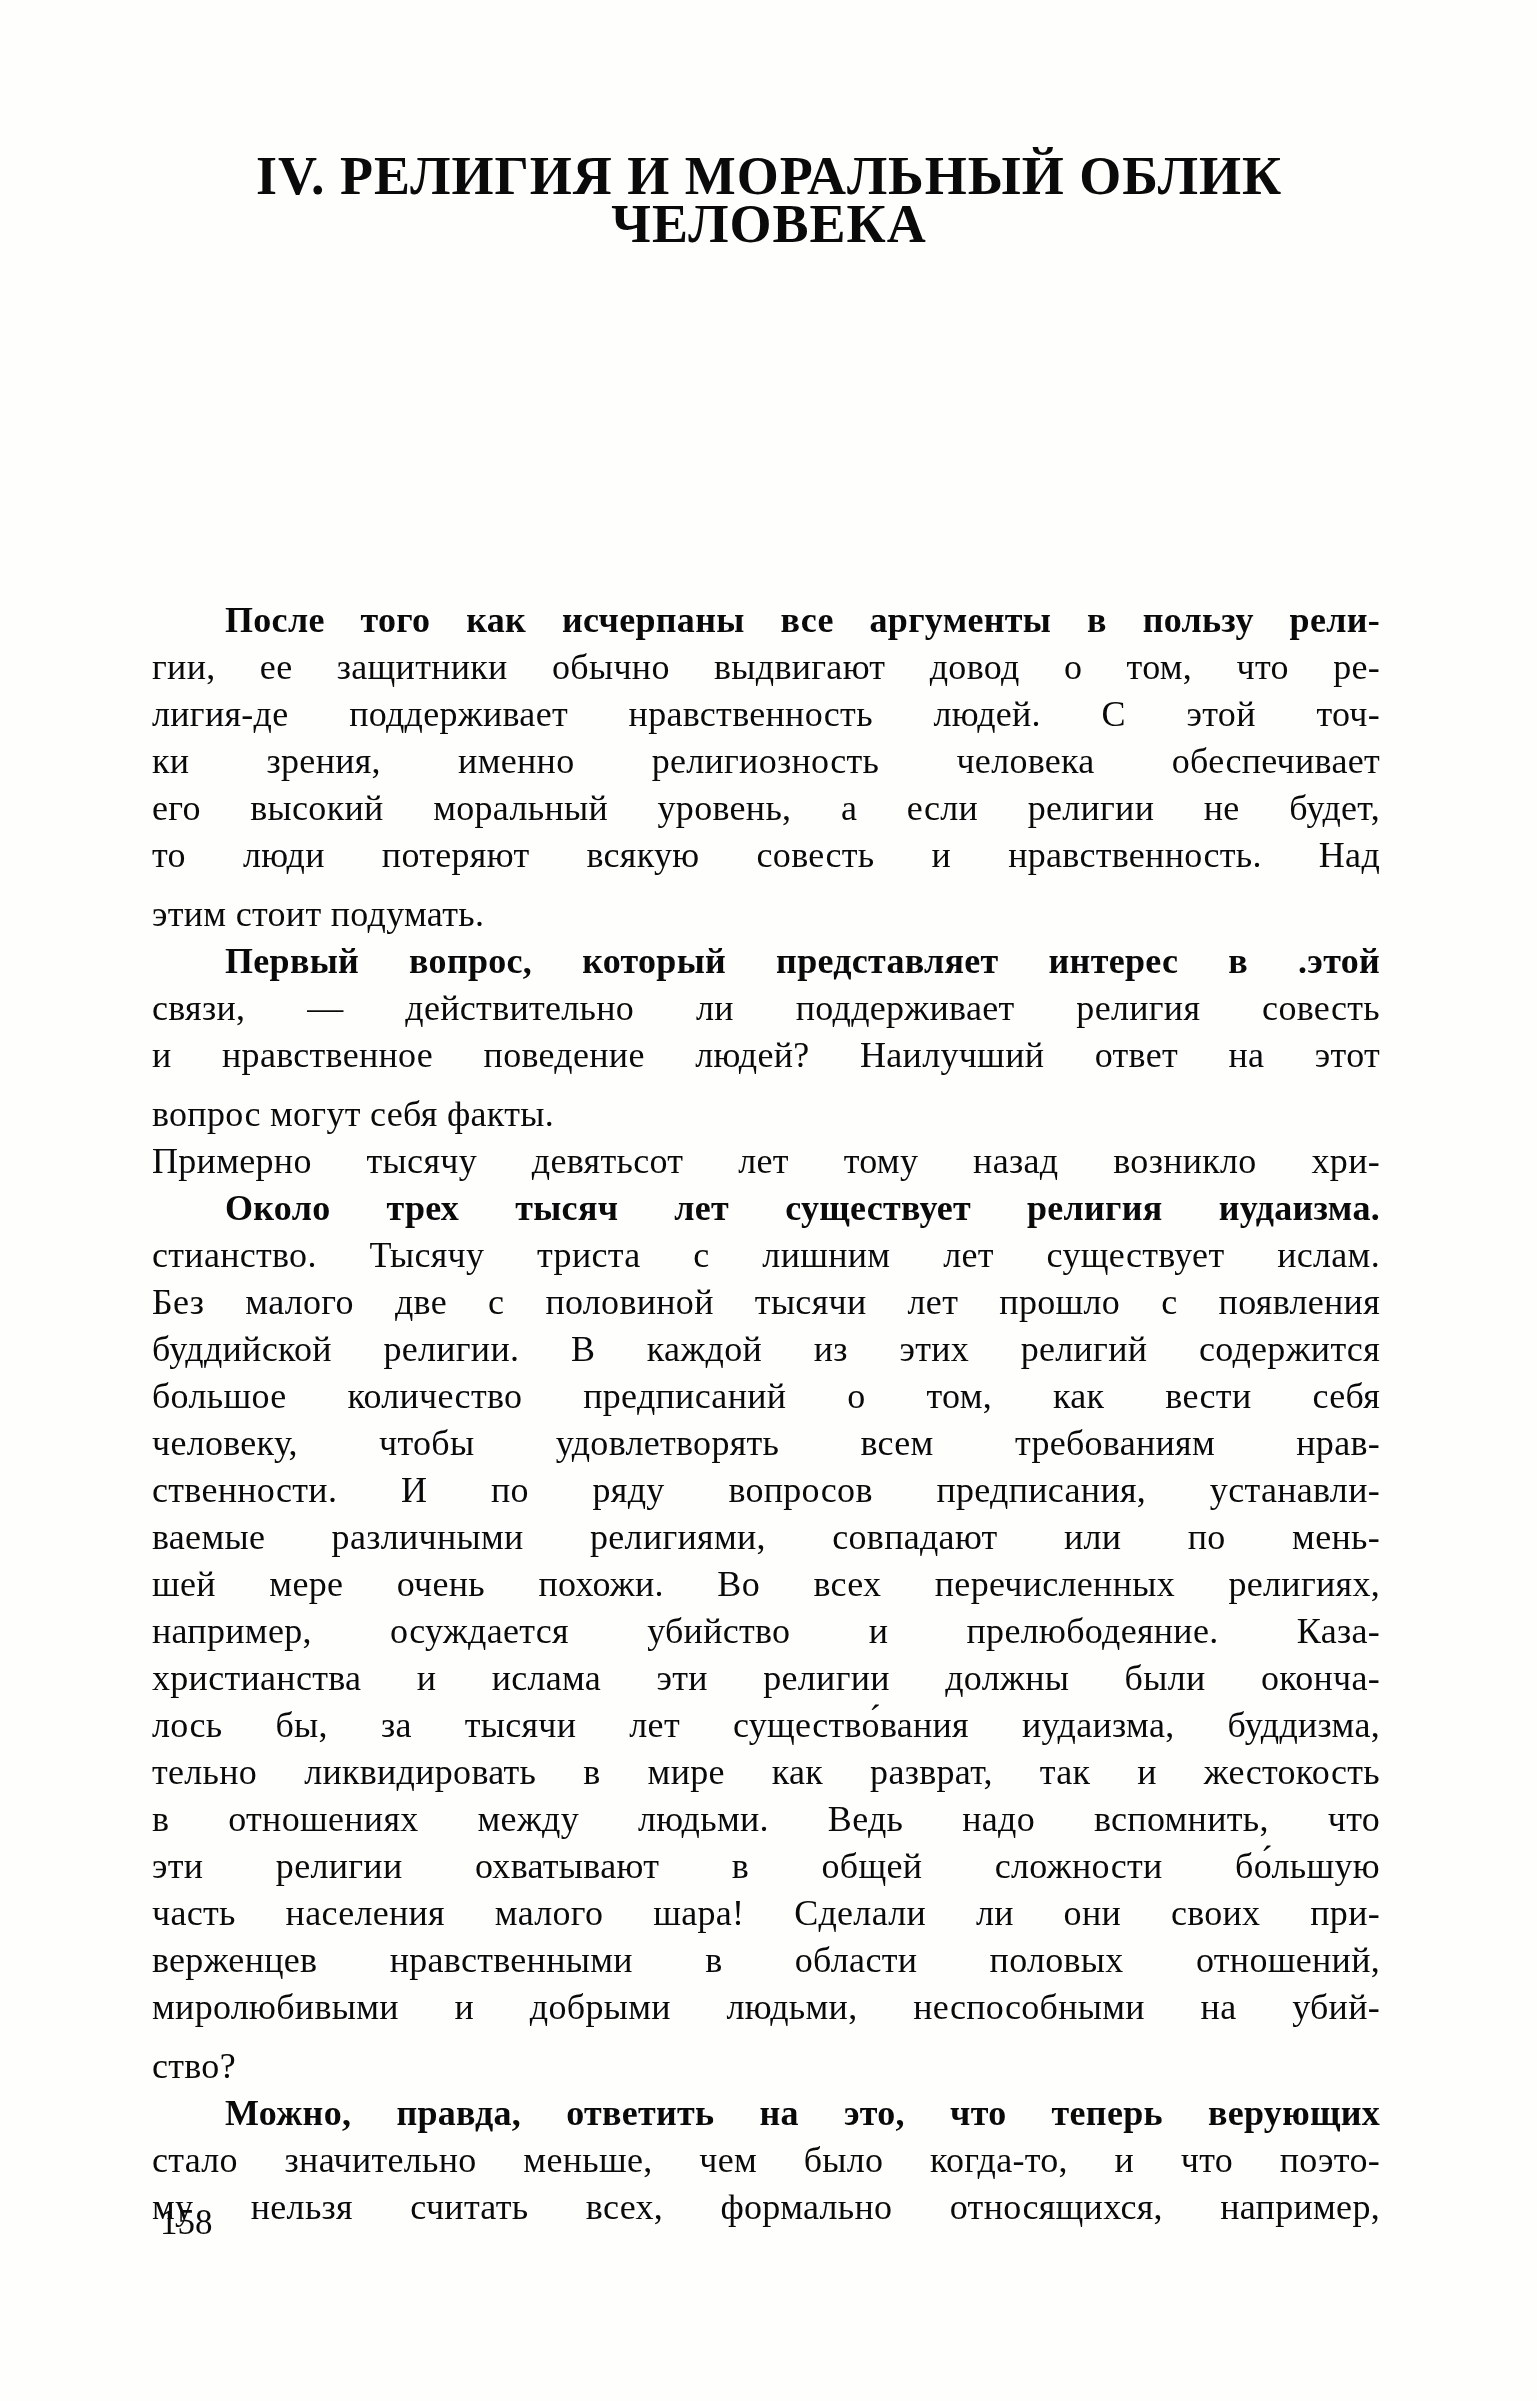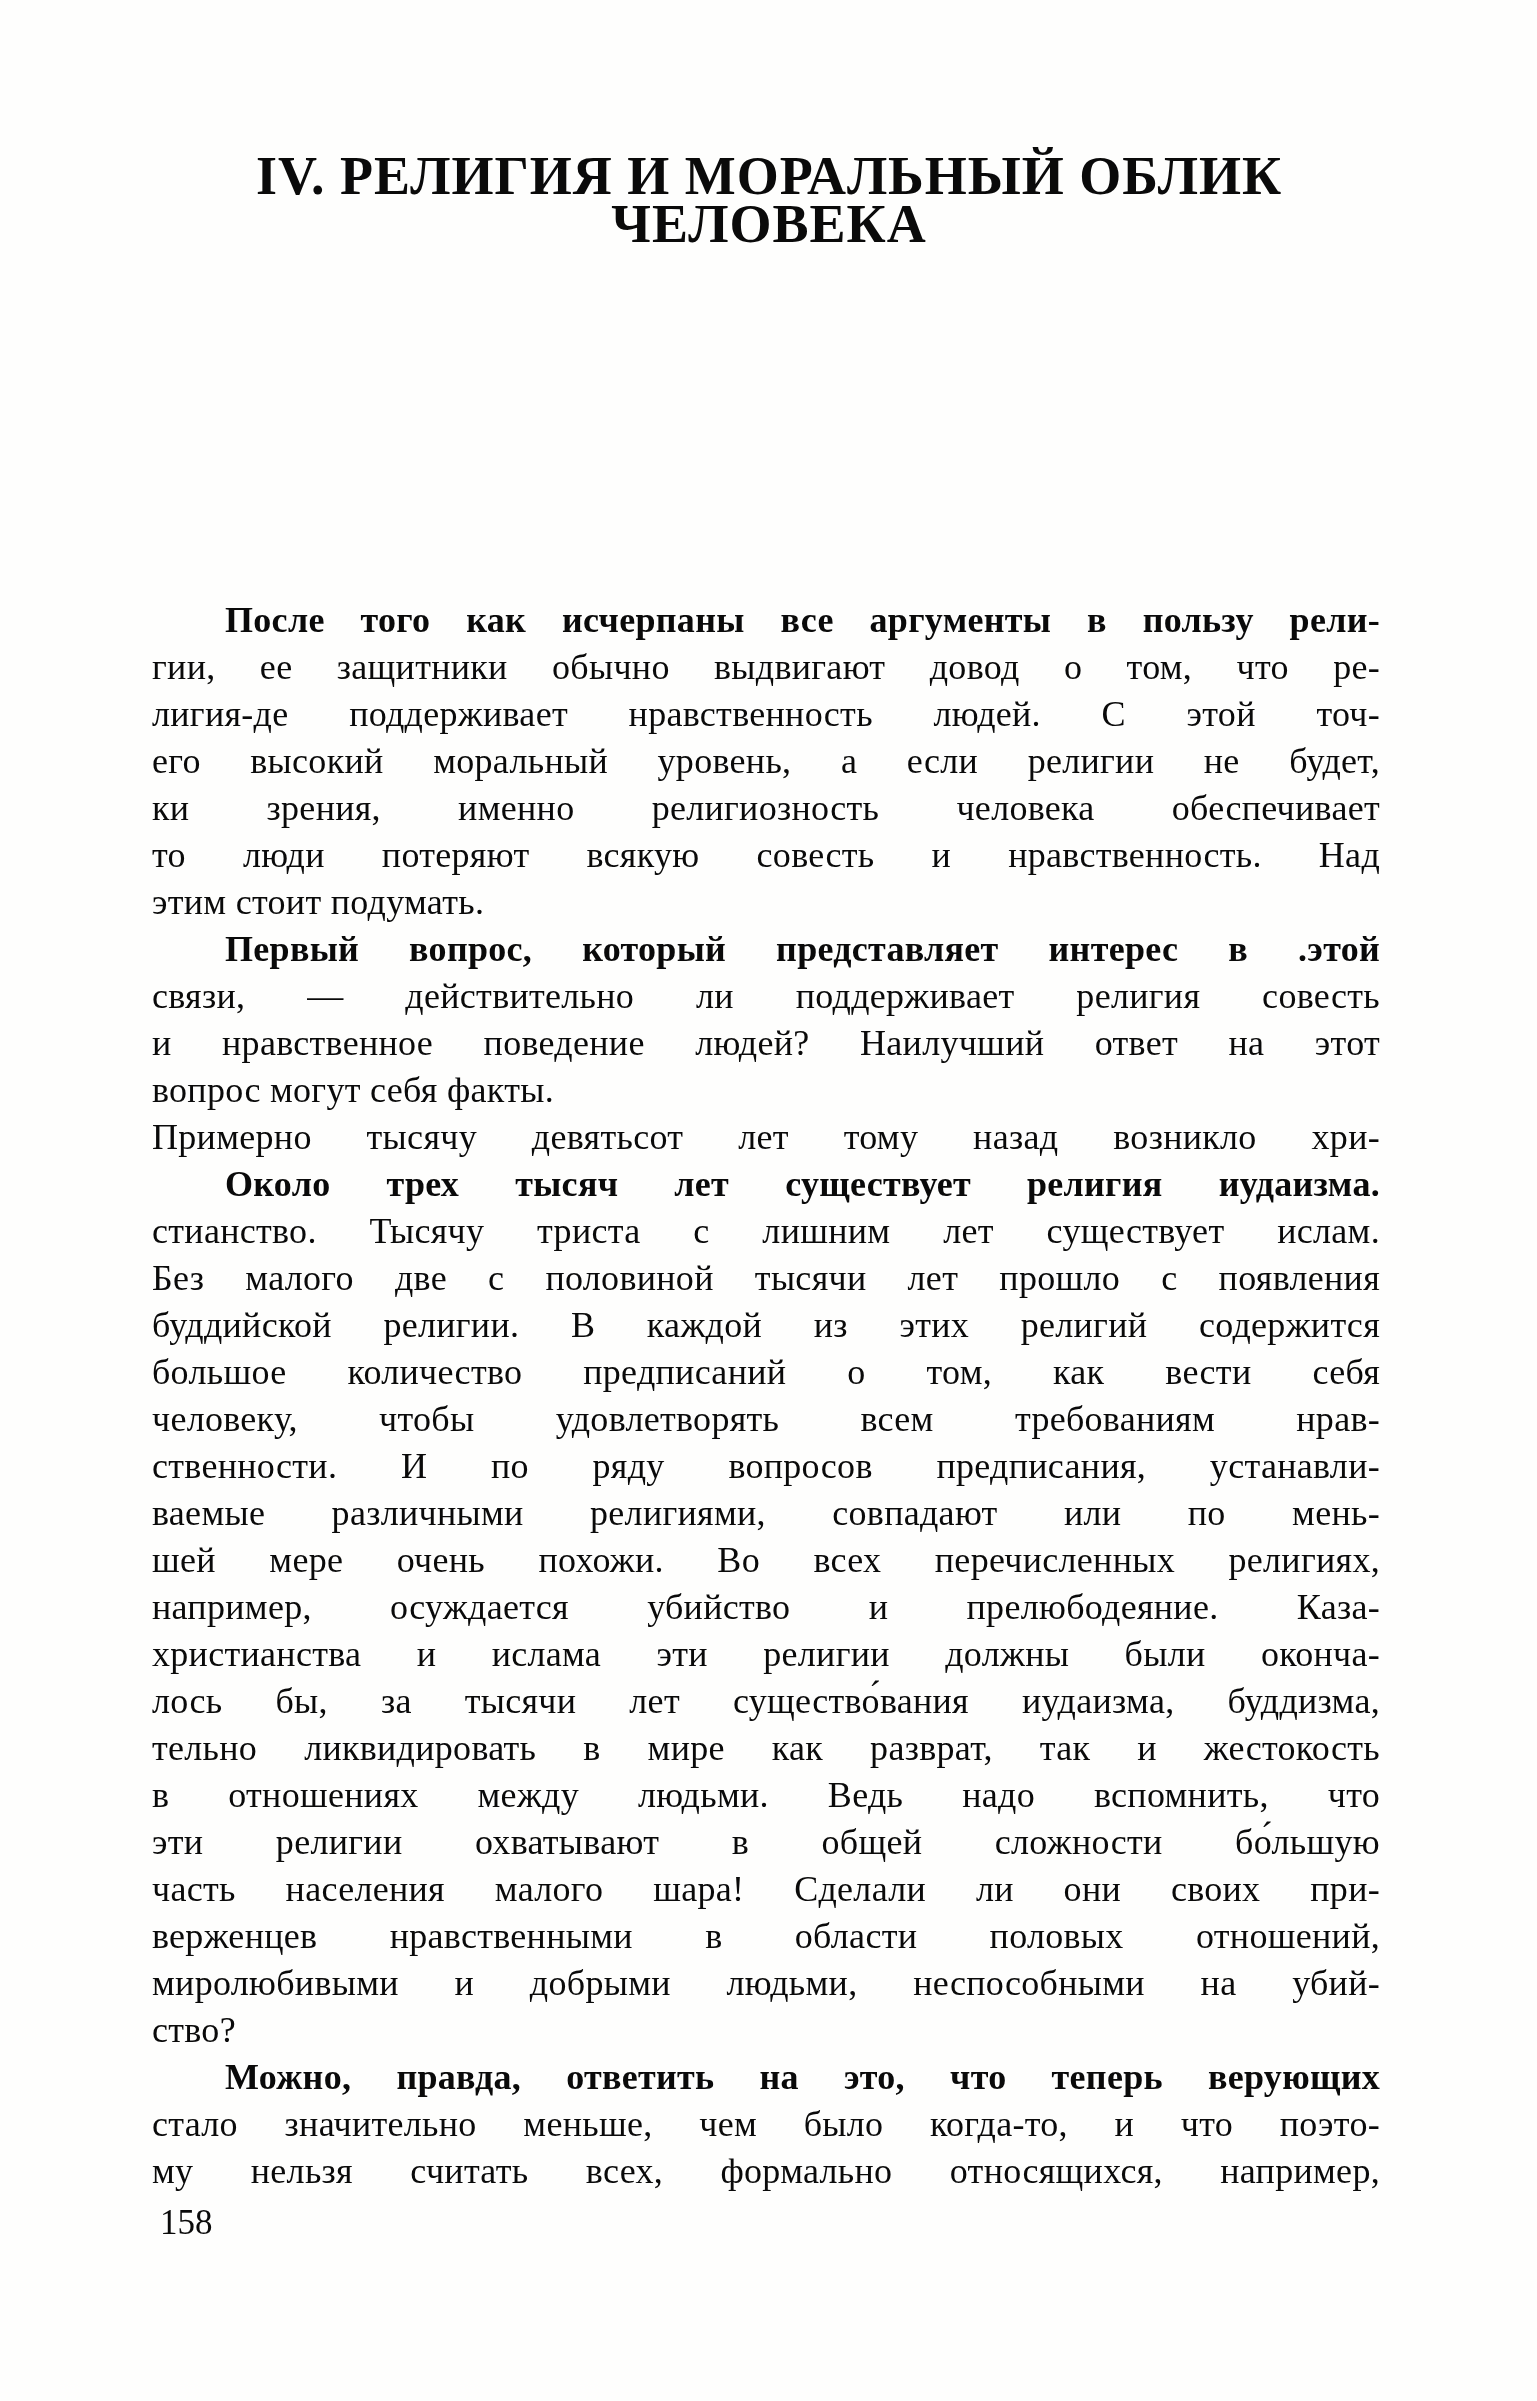--- a/index.html
+++ b/index.html
@@ -40,20 +40,21 @@
   }
   .line {
     height: 47px;
     overflow: hidden;
     text-align: justify;
     text-align-last: justify;
   }
   .line.flush {
     text-align: left;
     text-align-last: left;
+    margin-top: 12px;
   }
   .line.indent {
     padding-left: 73px;
     font-weight: bold;
   }
   .page-number {
     position: absolute;
     top: 2204px;
     left: 160px;
     font-size: 35px;
@@ -67,22 +68,22 @@
 
   <div class="title-block">
     <div class="title-line">IV. РЕЛИГИЯ И МОРАЛЬНЫЙ ОБЛИК</div>
     <div class="title-line">ЧЕЛОВЕКА</div>
   </div>
 
   <div class="body-text" id="body-text">
       <div class="line indent">После того как исчерпаны все аргументы в пользу рели-</div>
       <div class="line">гии, ее защитники обычно выдвигают довод о том, что ре-</div>
       <div class="line">лигия-де поддерживает нравственность людей. С этой точ-</div>
+      <div class="line">ки зрения, именно религиозность человека обеспечивает</div>
       <div class="line">его высокий моральный уровень, а если религии не будет,</div>
-      <div class="line">ки зрения, именно религиозность человека обеспечивает</div>
       <div class="line">то люди потеряют всякую совесть и нравственность. Над</div>
       <div class="line flush">этим стоит подумать.</div>
       <div class="line indent">Первый вопрос, который представляет интерес в .этой</div>
       <div class="line">связи, — действительно ли поддерживает религия совесть</div>
       <div class="line">и нравственное поведение людей? Наилучший ответ на этот</div>
       <div class="line flush">вопрос могут себя факты.</div>
       <div class="line">Примерно тысячу девятьсот лет тому назад возникло хри-</div>
       <div class="line indent">Около трех тысяч лет существует религия иудаизма.</div>
       <div class="line">стианство. Тысячу триста с лишним лет существует ислам.</div>
       <div class="line">Без малого две с половиной тысячи лет прошло с появления</div>

